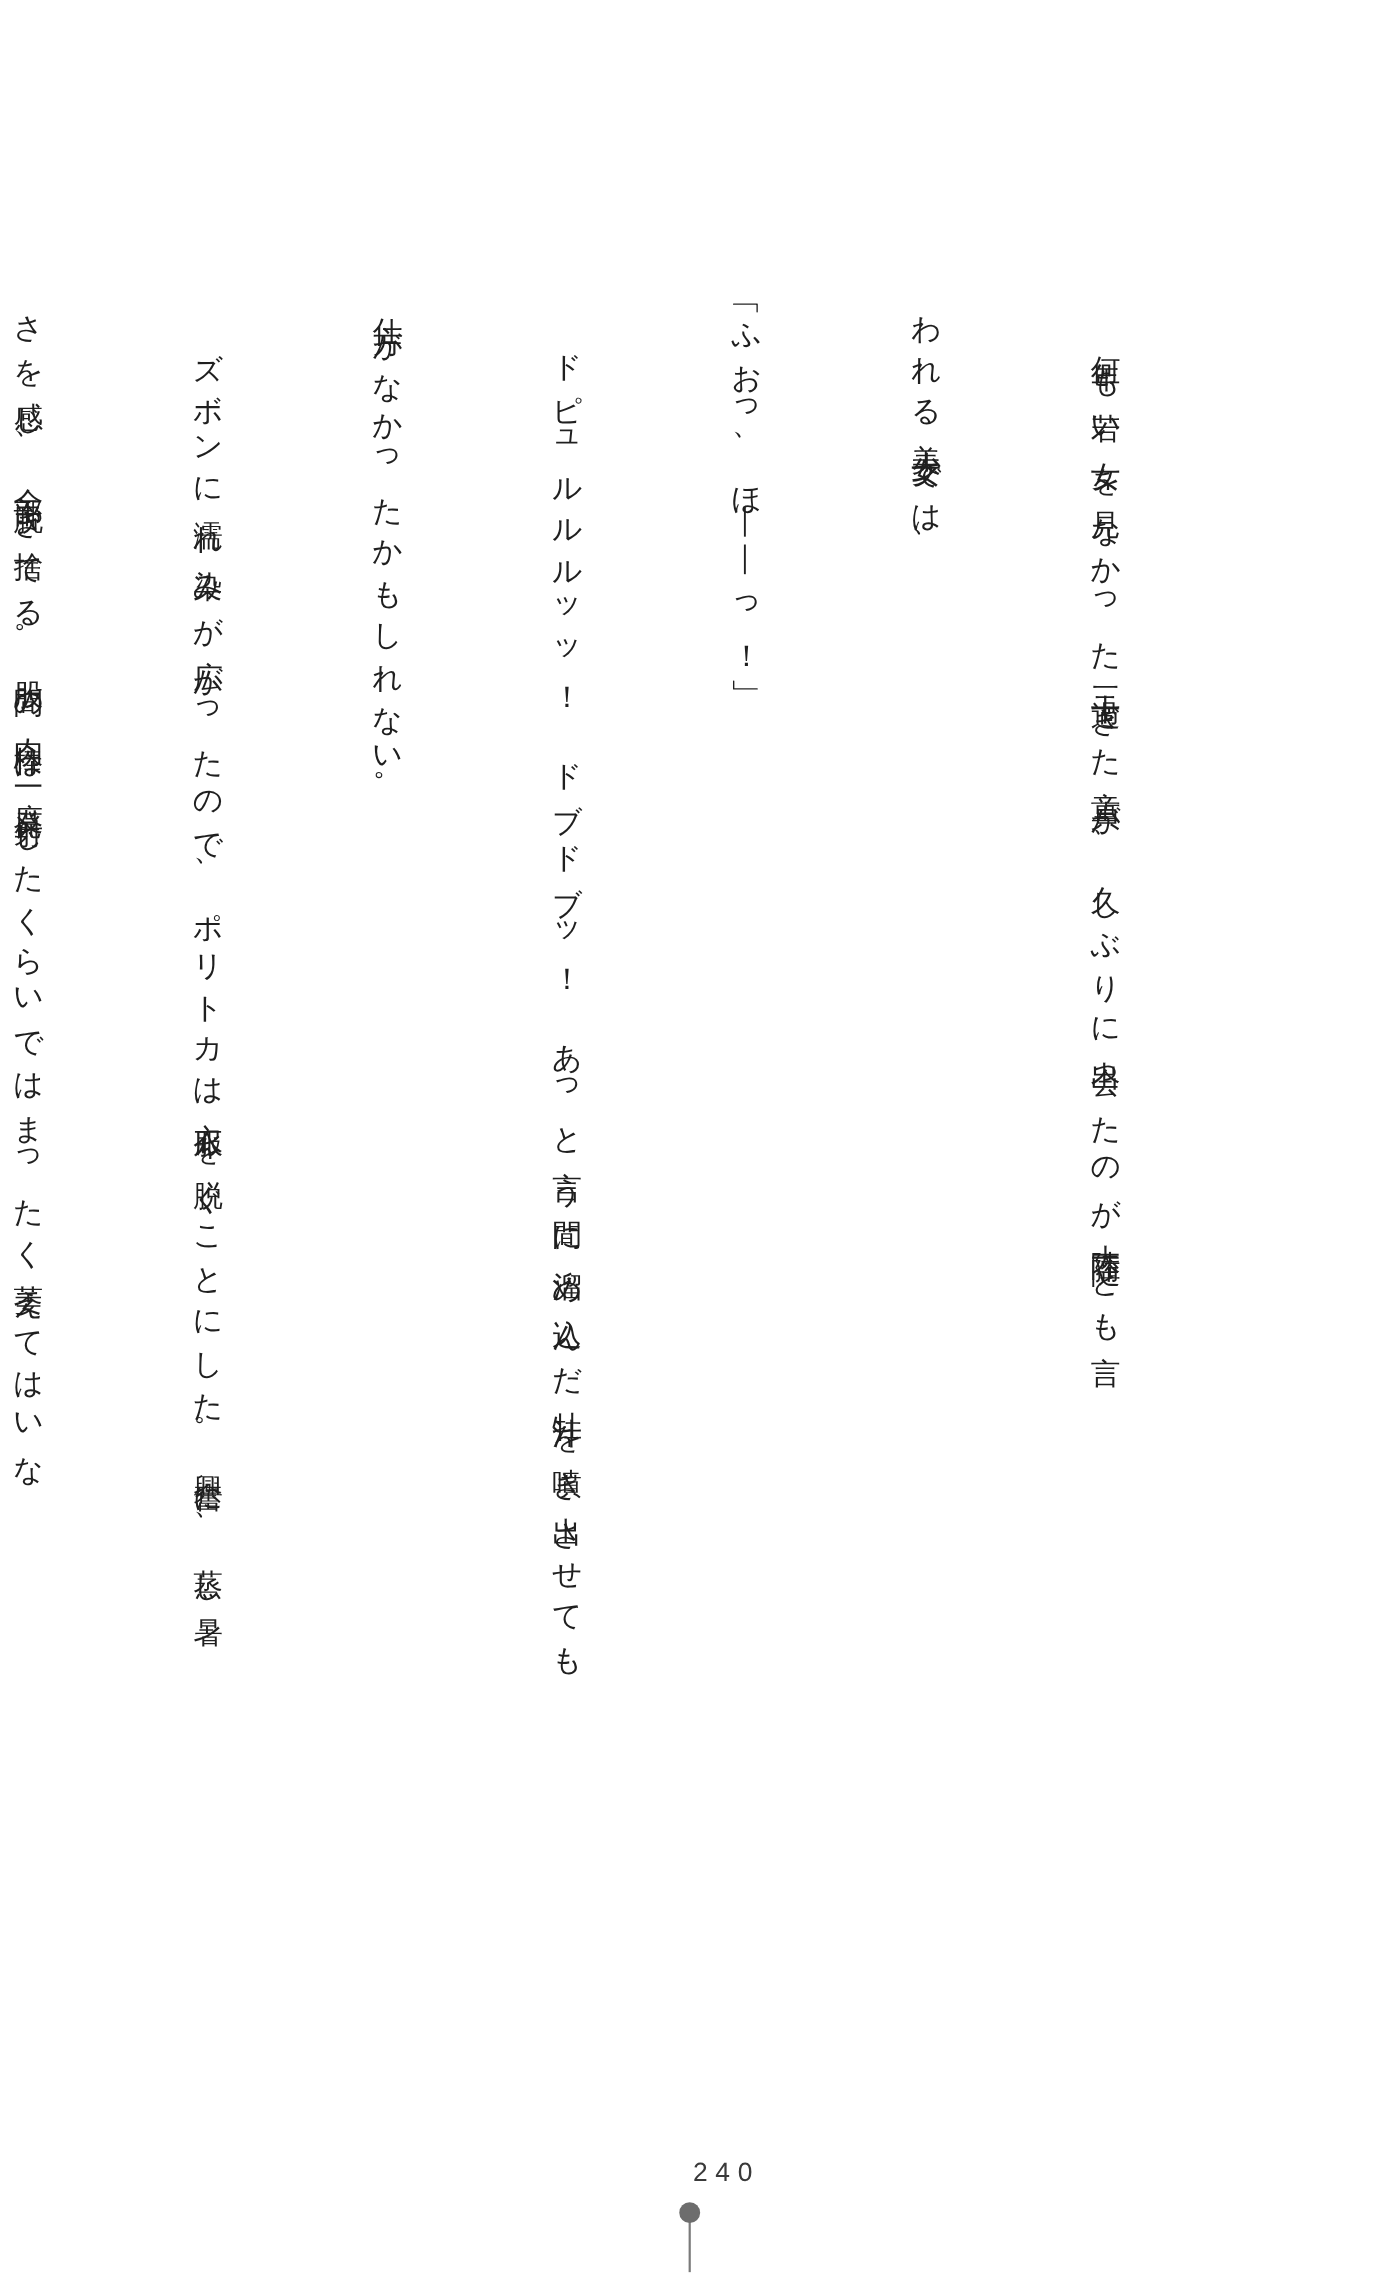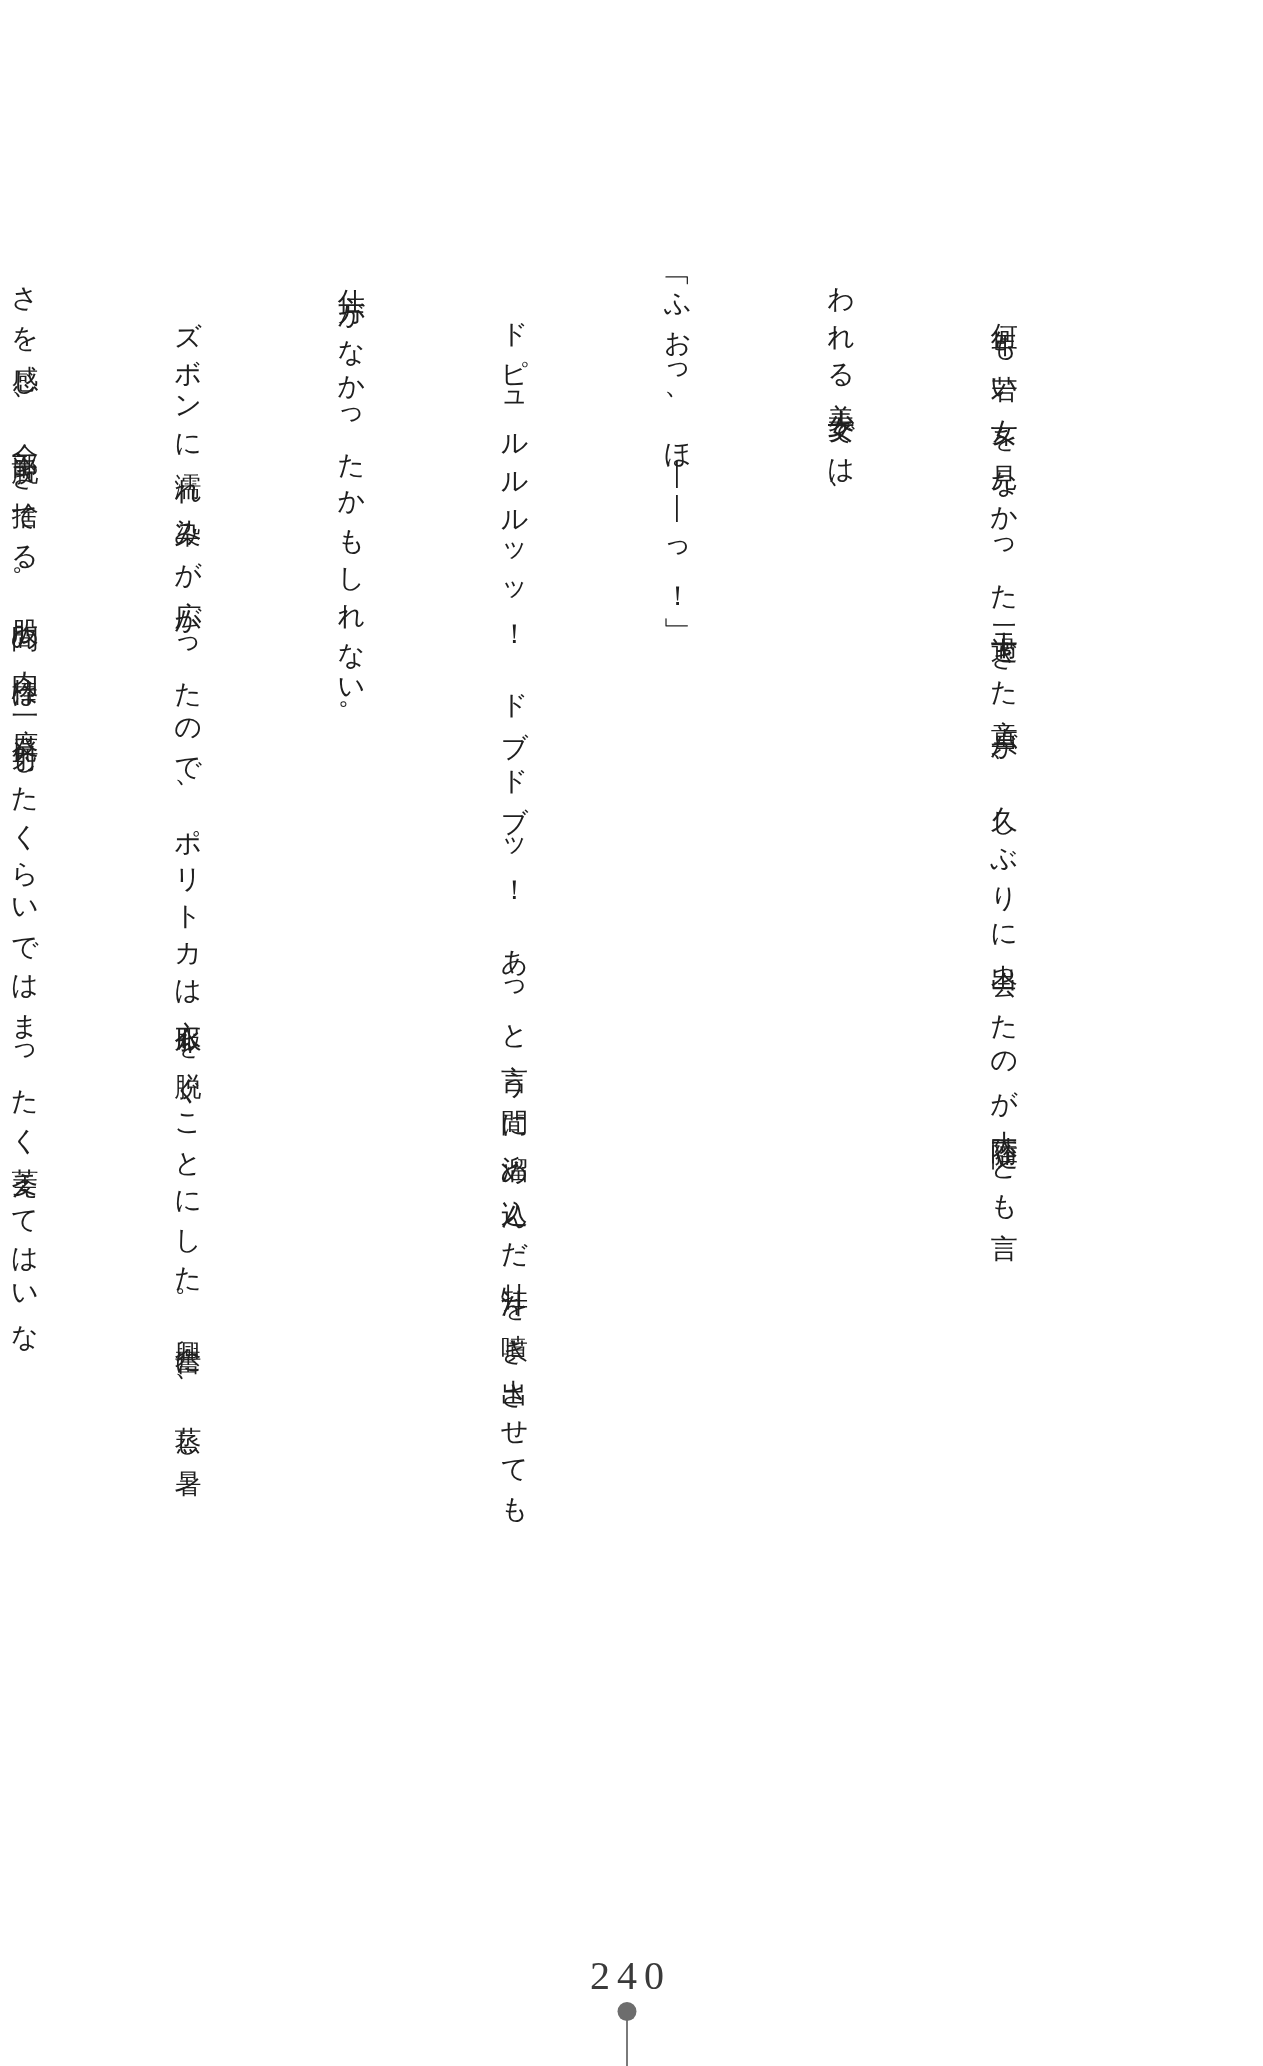--- a/index.html
+++ b/index.html
@@ -35,25 +35,25 @@
     position: absolute;
     left: 0;
     top: 0;
     width: 100%;
     height: 100%;
     pointer-events: none;
   }
   .page-number {
     position: absolute;
     top: 1958px;
-    left: 627px;
+    left: 657px;
     transform: translateX(-50%);
-    font-family: Liberation Serif, serif;
+    font-family: Liberation Sans, sans-serif;
     font-weight: normal;
-    font-size: 40px;
+    font-size: 24px;
     line-height: 36px;
     letter-spacing: 7px;
     text-indent: 7px;
     color: #3a3a3a;
   }
   .footer-stem-line {
     position: absolute;
     top: 2012px;
     left: 627px;
     transform: translateX(-50%);

